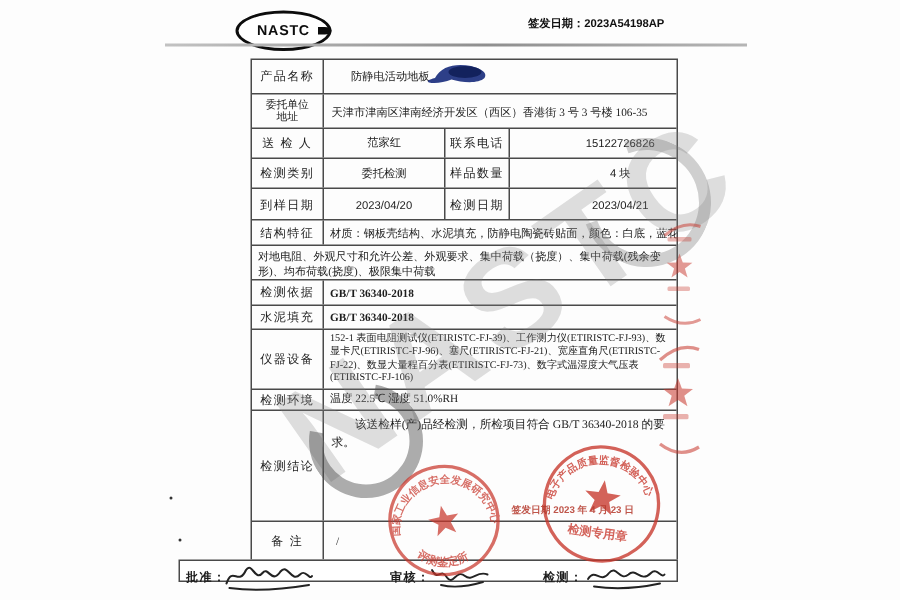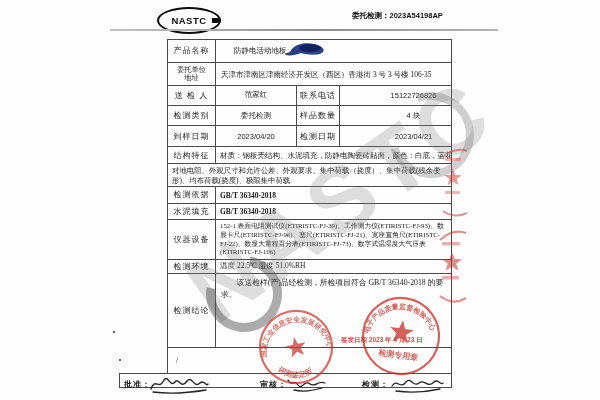--- a/index.html
+++ b/index.html
@@ -65,21 +65,21 @@
 </style>
 </head>
 <body>
 
 <div id="page">
 
   <div id="logo">
     <span class="logo-txt">NASTC</span>
     <span class="swoosh"></span>
   </div>
-  <div id="report-no"><span>委托检测：</span><span>2023A54198AP</span></div>
+  <div id="report-no"><span>签发日期：</span><span>2023A54198AP</span></div>
   <div id="header-rule"></div>
 
   <div id="watermark">NASTC</div>
   <div id="swirl-dark" class="swirl"></div>
   <div id="swirl-light" class="swirl"></div>
 
   <div id="tbl">
 
     <div class="tr" style="height:22px">
       <div class="td lbl">产品名称</div>
@@ -141,20 +141,21 @@
       <div class="td lbl">检测环境</div>
       <div class="td val txt" style="line-height:10px;padding-top:1px">温度 22.5℃  湿度 51.0%RH</div>
     </div>
 
     <div class="tr" style="height:75px">
       <div class="td lbl">检测结论</div>
       <div class="td val concl">该送检样(产)品经检测，所检项目符合 GB/T 36340-2018 的要求。</div>
     </div>
 
     <div class="tr" style="height:26px">
+      <div class="td lbl">备 注</div>
       <div class="td val txt" style="line-height:21px;padding-left:8px">/</div>
     </div>
   </div>
 
   <div id="sig-row">
     <span class="sig-label" style="left:4px">批准：</span>
     <svg class="sig-svg" style="left:28px" width="62" height="21" viewBox="0 0 62 21">
       <path d="M3,15 C7,3 11,17 16,6 C20,0 22,14 27,8 C31,3 33,16 39,7 C44,1 46,15 52,9 C56,5 58,13 60,10 M5,18 C20,20 40,19 58,16" fill="none" stroke="#232323" stroke-width="1.4" stroke-linecap="round"></path>
     </svg>
     <span class="sig-label" style="left:140px">审核：</span>

